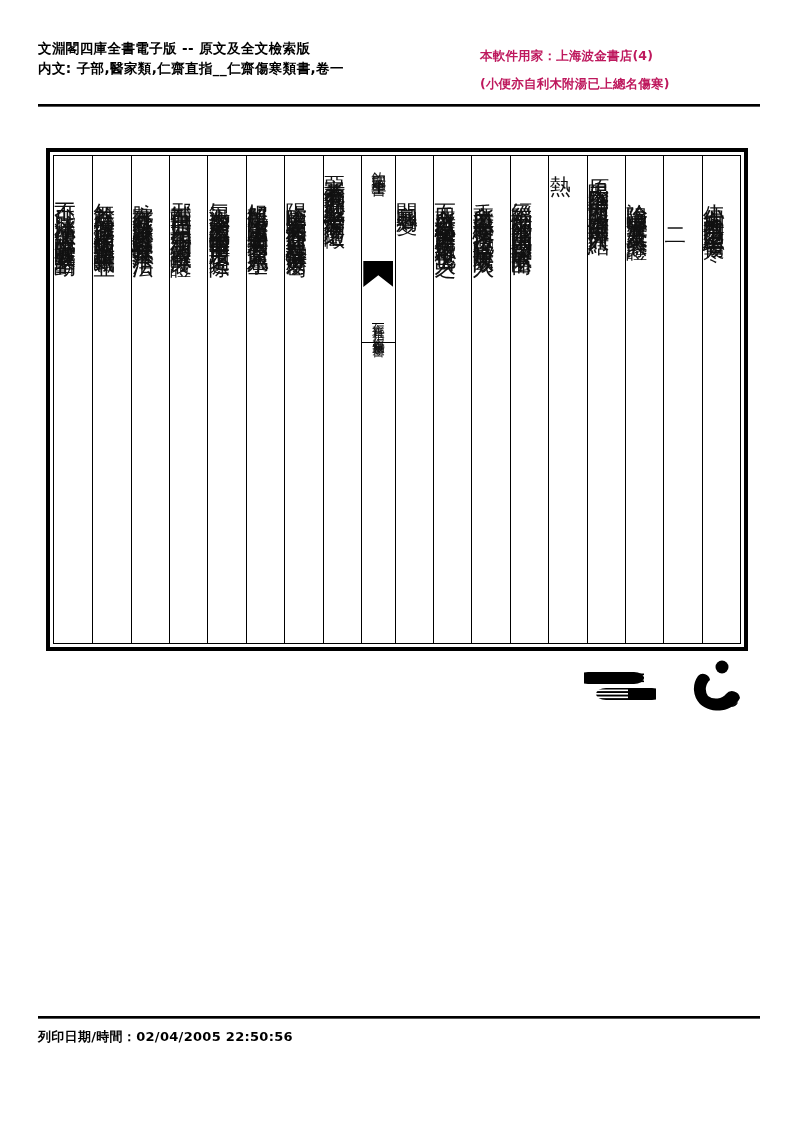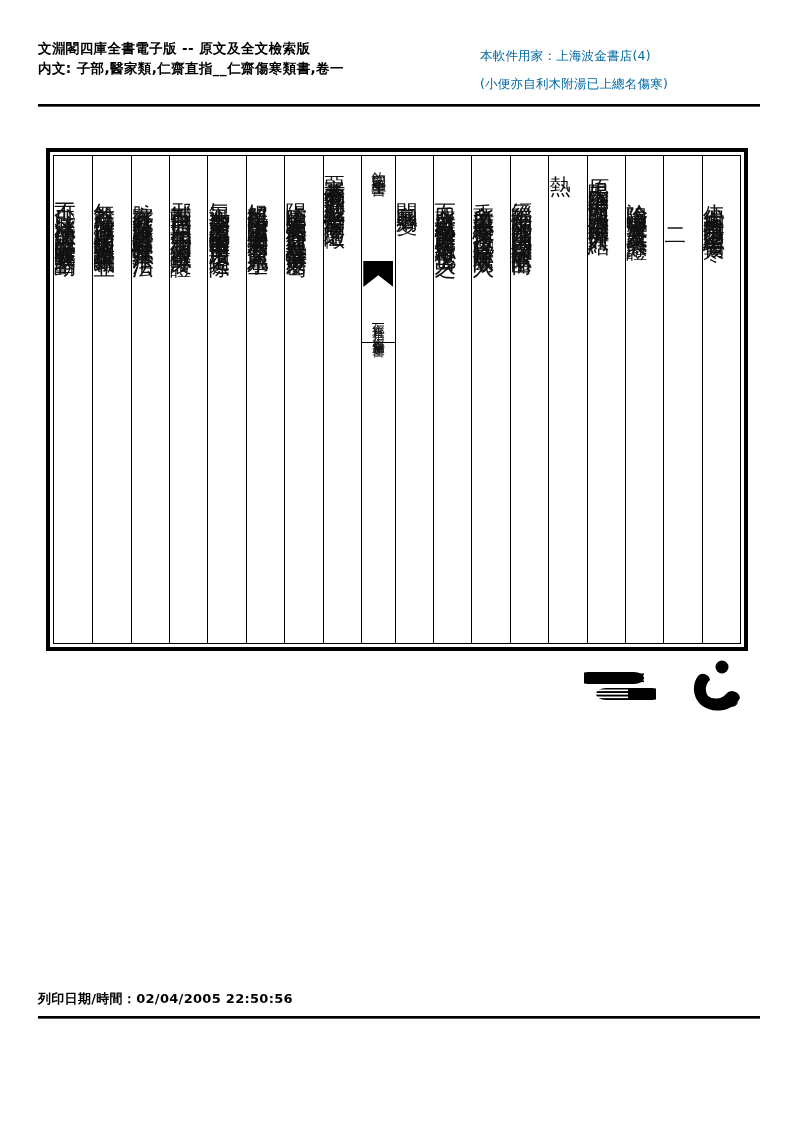--- a/index.html
+++ b/index.html
@@ -41,26 +41,26 @@
     font-family: "DejaVu Sans", "Liberation Sans", sans-serif;
     font-weight: bold;
     font-size: 13.5px;
     line-height: 20px;
     letter-spacing: 0.4px;
     white-space: nowrap;
     color: #000;
   }
   .hdr-line-r {
     font-family: "DejaVu Sans", "Liberation Sans", sans-serif;
-    font-weight: normal;
+    font-weight: bold;
     font-size: 12.5px;
     line-height: 28px;
     letter-spacing: 0.2px;
     white-space: nowrap;
-    color: #0369a1;
+    color: #be185d;
   }
   #header-rule {
     position: absolute;
     left: 38px;
     top: 104px;
     width: 722px;
     height: 0;
     border-top: 2px solid #000;
     border-bottom: 1px solid #555;
   }
@@ -212,21 +212,21 @@
     left: 38px;
     top: 1016px;
     width: 722px;
     height: 0;
     border-top: 2px solid #000;
     border-bottom: 1px solid #555;
   }
   #footer {
     position: absolute;
     left: 38px;
-    top: 988px;
+    top: 1026px;
     width: 722px;
   }
   .ftr-line {
     font-family: "DejaVu Sans", "Liberation Sans", sans-serif;
     font-weight: bold;
     font-size: 13px;
     line-height: 21px;
     letter-spacing: 0.3px;
     white-space: nowrap;
     color: #000;

